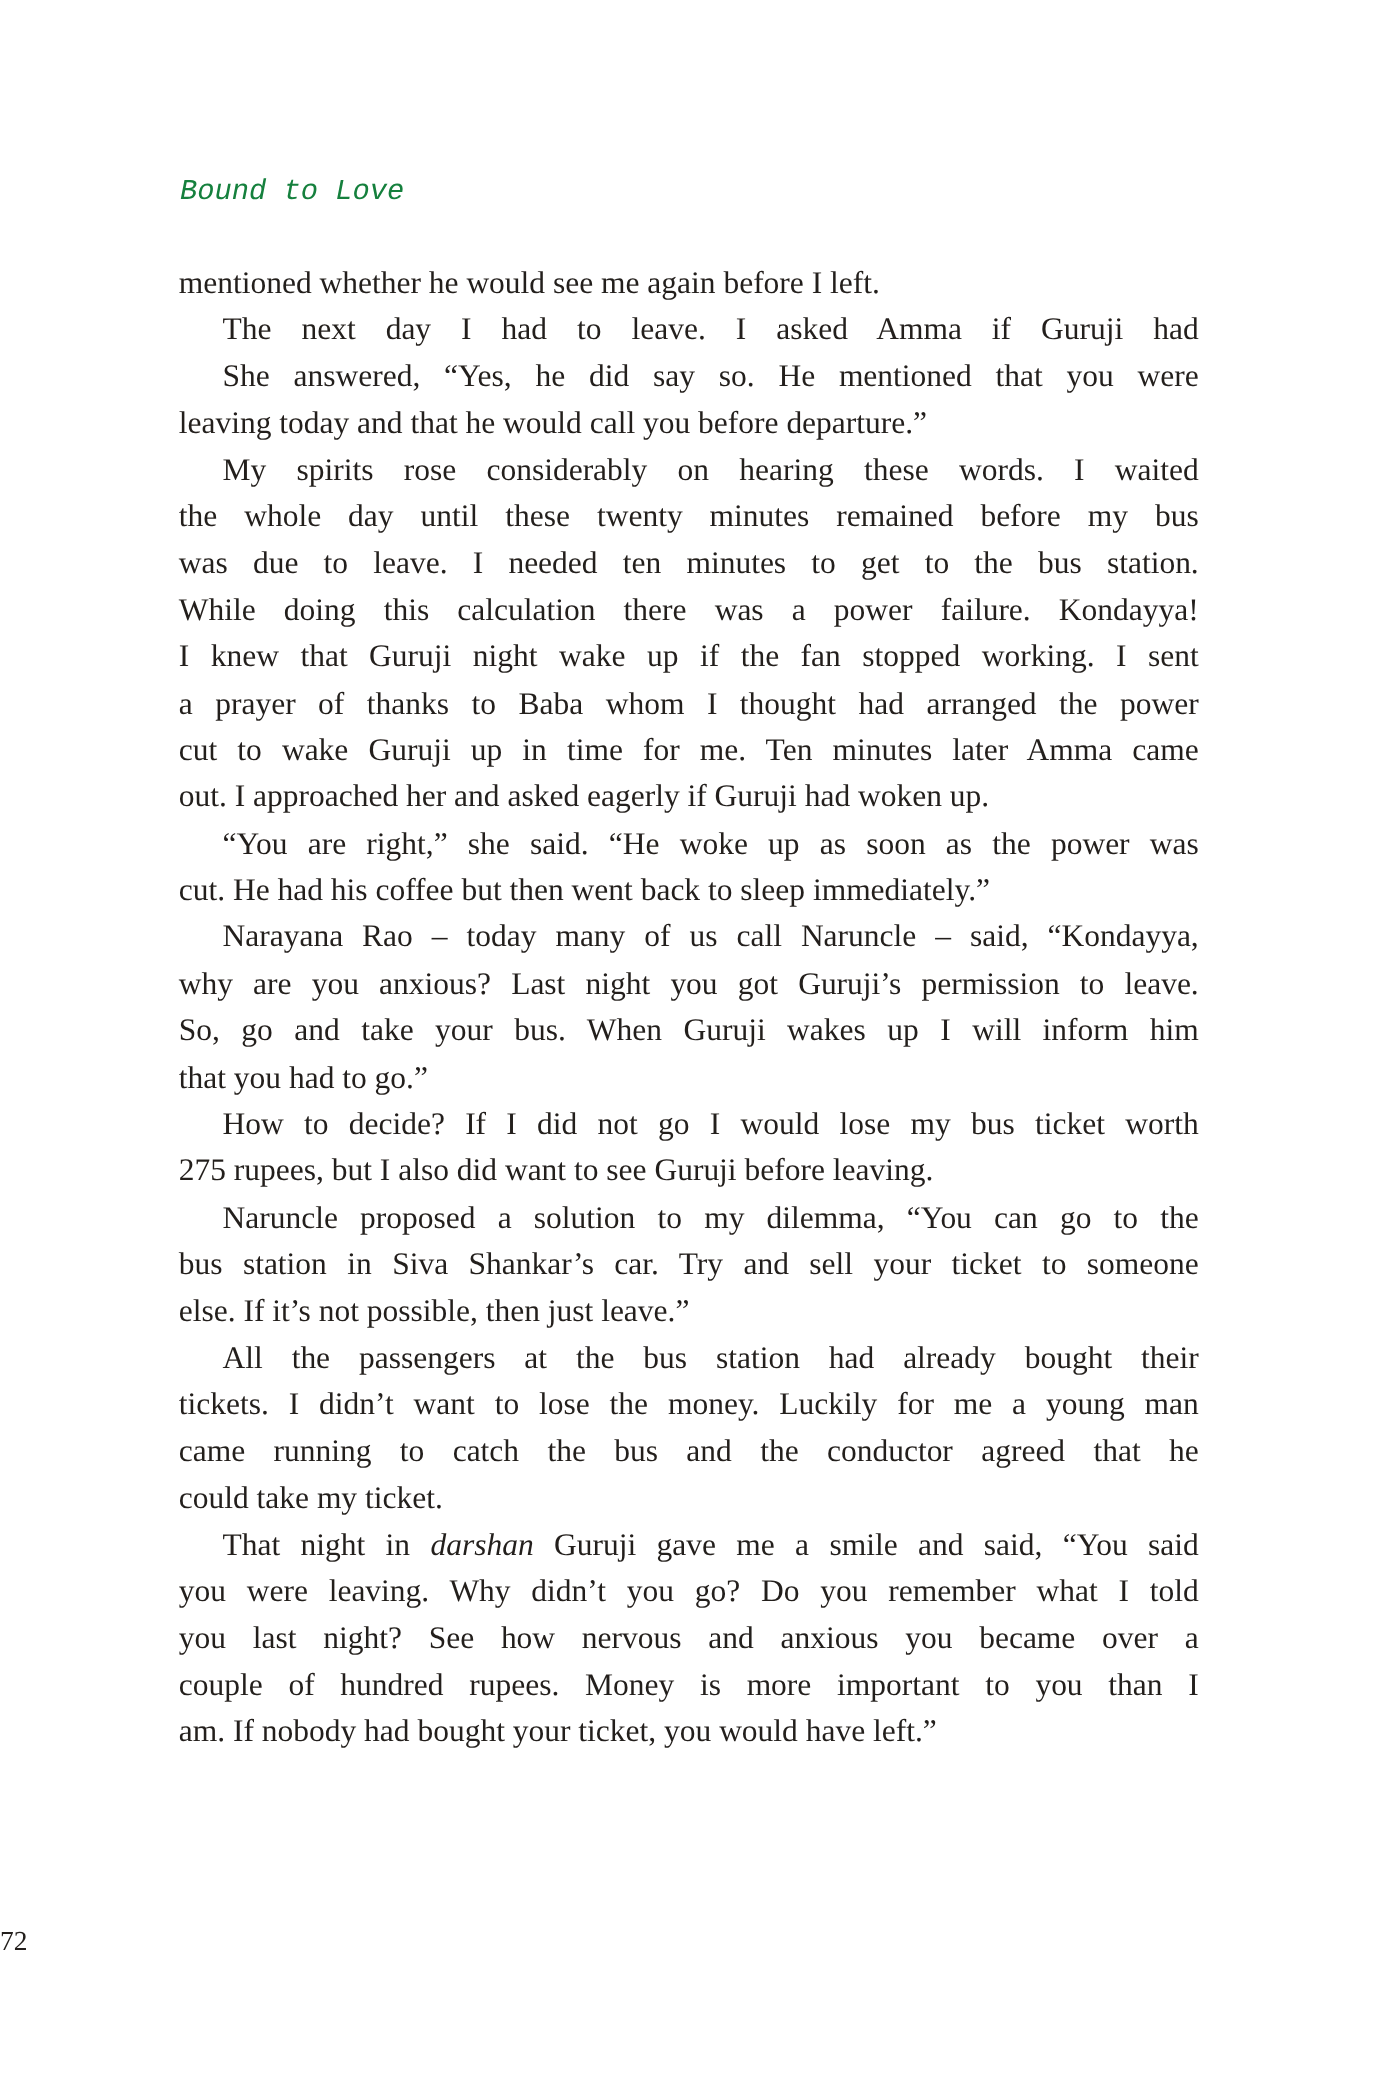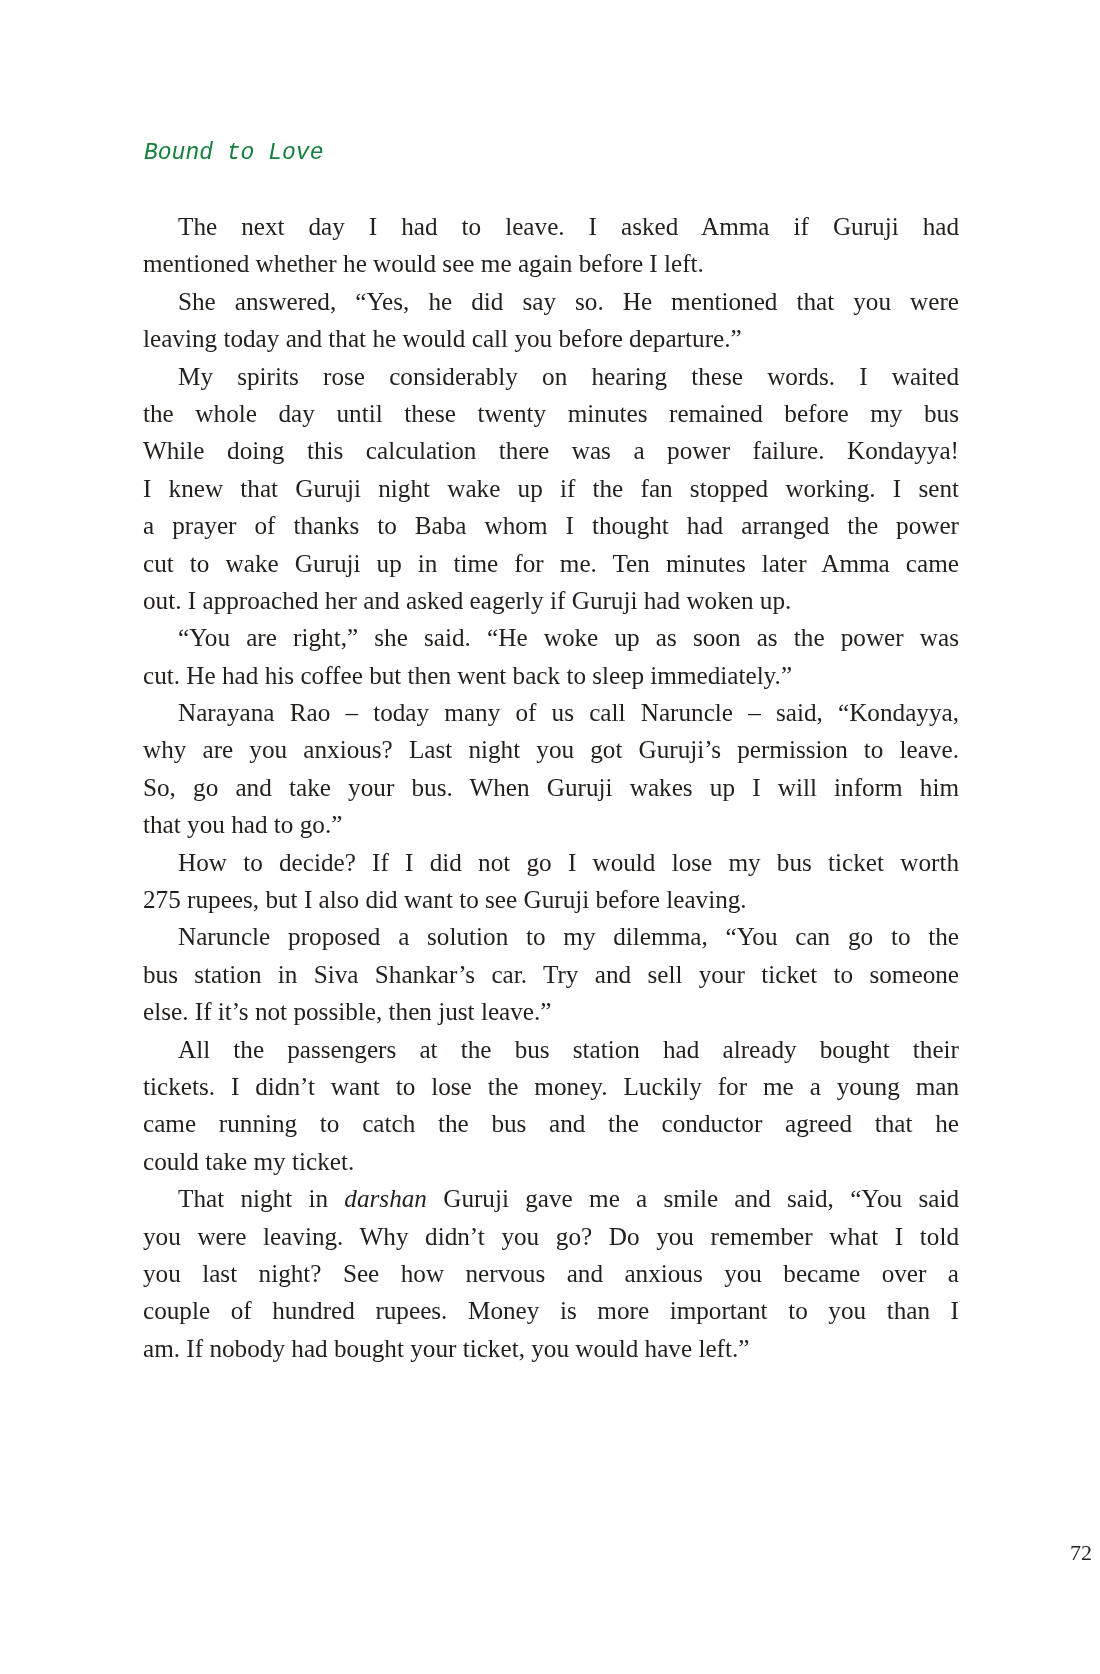--- a/index.html
+++ b/index.html
@@ -5,36 +5,37 @@
   html, body { margin:0; padding:0; background:#ffffff; }
   body { width:1100px; height:1674px; position:relative; overflow:hidden; color:#231f1c;
     font-family:"DejaVu Serif", "Liberation Serif", serif; }
   .running-head { position:absolute; left:144px; top:124px; font-style:italic; font-size:23px;
     font-family:Liberation Mono, monospace; color:#15803d;margin-top:16px; }
   .body-text { position:absolute; left:143px; top:208px; width:816px; font-family:"Liberation Serif", serif;
     font-size:25.2px; line-height:37.4px; }
   .line { display:block; white-space:nowrap; text-align:justify; text-align-last:justify; height:37.4px; }
   .line.indent { padding-left:35px; }
   .line.last { text-align-last:left; }
-  .page-number { position:absolute; left:0; width:1092px; top:1540px; text-align:right;
+  .page-number { position:absolute; left:0; width:1092px; top:1540px; text-align:left;
     font-family:"Liberation Serif", serif; font-size:22px; }
   em { font-style:italic; }
 </style>
 </head>
 <body>
 
 <div class="running-head">Bound to Love</div>
 
 <div class="body-text" id="body">
+    <span class="line last">mentioned whether he would see me again before I left.</span>
     <span class="line indent">The next day I had to leave. I asked Amma if Guruji had</span>
-    <span class="line last">mentioned whether he would see me again before I left.</span>
     <span class="line indent">She answered, “Yes, he did say so. He mentioned that you were</span>
     <span class="line last">leaving today and that he would call you before departure.”</span>
     <span class="line indent">My spirits rose considerably on hearing these words. I waited</span>
     <span class="line">the whole day until these twenty minutes remained before my bus</span>
+    <span class="line">was due to leave. I needed ten minutes to get to the bus station.</span>
     <span class="line">While doing this calculation there was a power failure. Kondayya!</span>
     <span class="line">I knew that Guruji night wake up if the fan stopped working. I sent</span>
     <span class="line">a prayer of thanks to Baba whom I thought had arranged the power</span>
     <span class="line">cut to wake Guruji up in time for me. Ten minutes later Amma came</span>
     <span class="line last">out. I approached her and asked eagerly if Guruji had woken up.</span>
     <span class="line indent">“You are right,” she said. “He woke up as soon as the power was</span>
     <span class="line last">cut. He had his coffee but then went back to sleep immediately.”</span>
     <span class="line indent">Narayana Rao – today many of us call Naruncle – said, “Kondayya,</span>
     <span class="line">why are you anxious? Last night you got Guruji’s permission to leave.</span>
     <span class="line">So, go and take your bus. When Guruji wakes up I will inform him</span>

